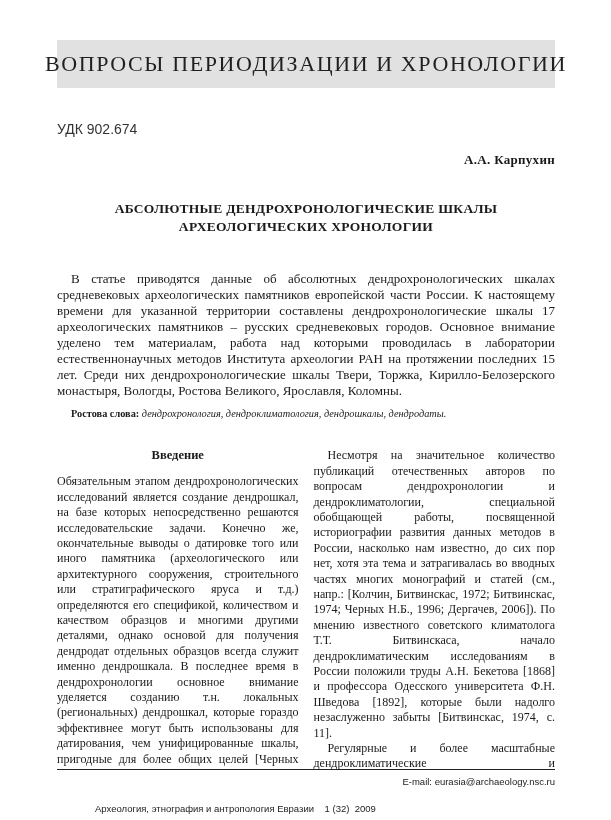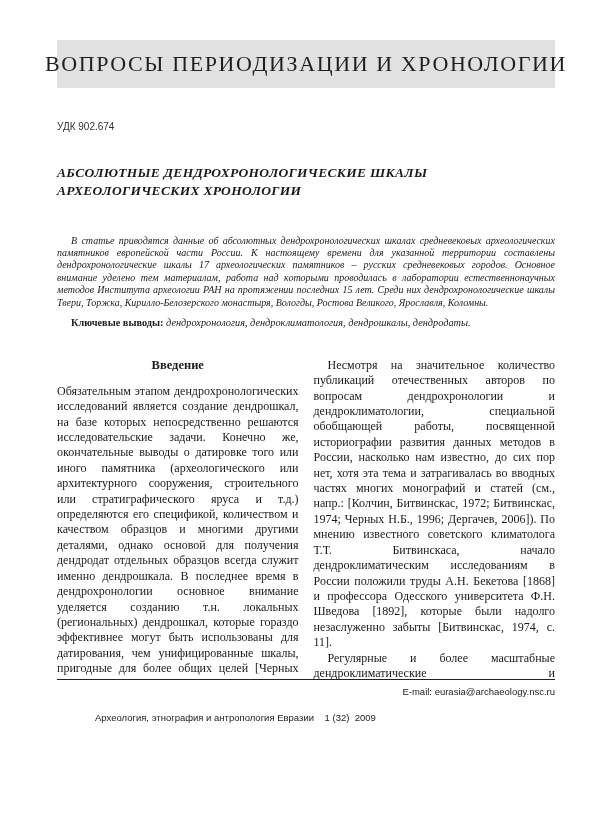--- a/index.html
+++ b/index.html
@@ -21,43 +21,41 @@
     align-items: center;
     justify-content: center;
     font-size: 22px;
     letter-spacing: 1.6px;
     color: #1f1f1f;
     white-space: nowrap;
   }
   .udk {
     margin-top: 33px;
     font-family: "Liberation Sans", sans-serif;
-    font-size: 10px;
+    font-size: 14px;
     color: #333333;
   }
   .author {
     margin-top: 15px;
     text-align: right;
     font-weight: bold;
     font-size: 13px;
     letter-spacing: 0.3px;
   }
   .title {
     margin: 32px 0 0;
-    text-align: left;
+    text-align: center;
     font-size: 13.5px;
     font-weight: bold;
     line-height: 1.32;
     letter-spacing: 0.3px;
-    font-style: italic;
   }
   .abstract {
     margin: 35px 0 0;
-    font-style: italic;
-    font-size: 10px;
+    font-size: 13px;
     line-height: 1.24;
     text-align: justify;
     text-indent: 14px;
   }
   .keywords {
     margin: 8px 0 0;
     font-size: 10.3px;
     line-height: 1.25;
     text-indent: 14px;
   }
@@ -106,30 +104,31 @@
 <body>
 
 <div class="page">
 
   <div class="banner">
     <span>ВОПРОСЫ ПЕРИОДИЗАЦИИ И ХРОНОЛОГИИ</span>
   </div>
 
   <div class="udk">УДК 902.674</div>
 
+  <div class="author">А.А. Карпухин</div>
 
   <h1 class="title">
     <span>АБСОЛЮТНЫЕ ДЕНДРОХРОНОЛОГИЧЕСКИЕ ШКАЛЫ</span><br>
     <span>АРХЕОЛОГИЧЕСКИХ ХРОНОЛОГИИ</span><br>
   </h1>
 
   <p class="abstract">В статье приводятся данные об абсолютных дендрохронологических шкалах средневековых археологических памятников европейской части России. К настоящему времени для указанной территории составлены дендрохронологические шкалы 17 археологических памятников – русских средневековых городов. Основное внимание уделено тем материалам, работа над которыми проводилась в лаборатории естественнонаучных методов Института археологии РАН на протяжении последних 15 лет. Среди них дендрохронологические шкалы Твери, Торжка, Кирилло-Белозерского монастыря, Вологды, Ростова Великого, Ярославля, Коломны.</p>
 
   <p class="keywords">
-    <span class="kw-label">Ключевые выводы:</span>
+    <span class="kw-label">Ростова слова:</span>
     <span class="kw-text">дендрохронология, дендроклиматология, дендрошкалы, дендродаты.</span>
   </p>
 
   <div class="columns">
 
     <div class="col col-left">
       <div class="sec-heading">Введение</div>
       <p class="bodytext noindent">Обязательным этапом дендрохронологических исследований является создание дендрошкал, на базе которых непосредственно решаются исследовательские задачи. Конечно же, окончательные выводы о датировке того или иного памятника (археологического или архитектурного сооружения, строительного или стратиграфического яруса и т.д.) определяются его спецификой, количеством и качеством образцов и многими другими деталями, однако основой для получения дендродат отдельных образцов всегда служит именно дендрошкала. В последнее время в дендрохронологии основное внимание уделяется созданию т.н. локальных (региональных) дендрошкал, которые гораздо эффективнее могут быть использованы для датирования, чем унифицированные шкалы, пригодные для более общих целей [Черных Н.Б., 1996, с. 5].</p>
 
     </div>

